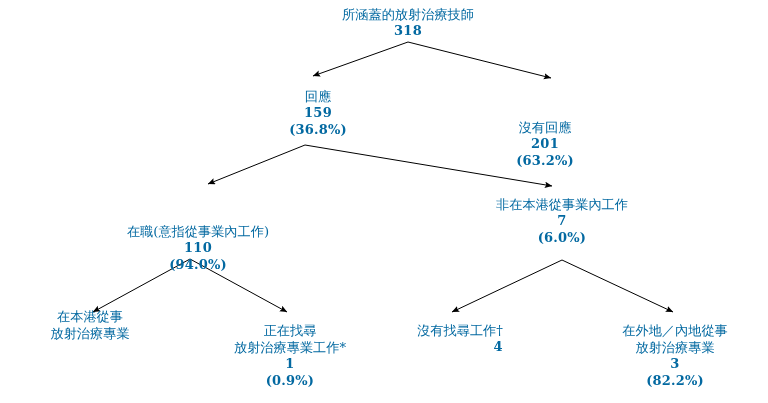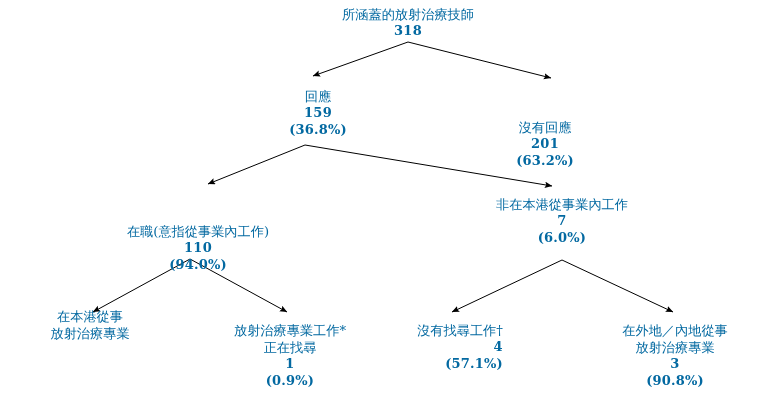--- a/index.html
+++ b/index.html
@@ -96,32 +96,31 @@
     <div class="num">7</div>
     <div class="pct">(6.0%)</div>
   </div>
 
   <div class="node" style="left:90px; top:308px;">
     <div class="lbl">在本港從事</div>
     <div class="lbl">放射治療專業</div>
   </div>
 
   <div class="node" style="left:290px; top:322px;">
+    <div class="lbl">正在找尋</div>
     <div class="lbl">放射治療專業工作*</div>
-    <div class="lbl">正在找尋</div>
     <div class="num">1</div>
     <div class="pct">(0.9%)</div>
   </div>
 
   <div class="node" style="left:460px; top:322px;text-align:right;">
     <div class="lbl">沒有找尋工作†</div>
     <div class="num">4</div>
-    <div class="pct">(57.1%)</div>
   </div>
 
   <div class="node" style="left:675px; top:322px;">
     <div class="lbl">在外地／內地從事</div>
     <div class="lbl">放射治療專業</div>
     <div class="num">3</div>
-    <div class="pct">(90.8%)</div>
+    <div class="pct">(82.2%)</div>
   </div>
 
 </div>
 
 </body></html>

